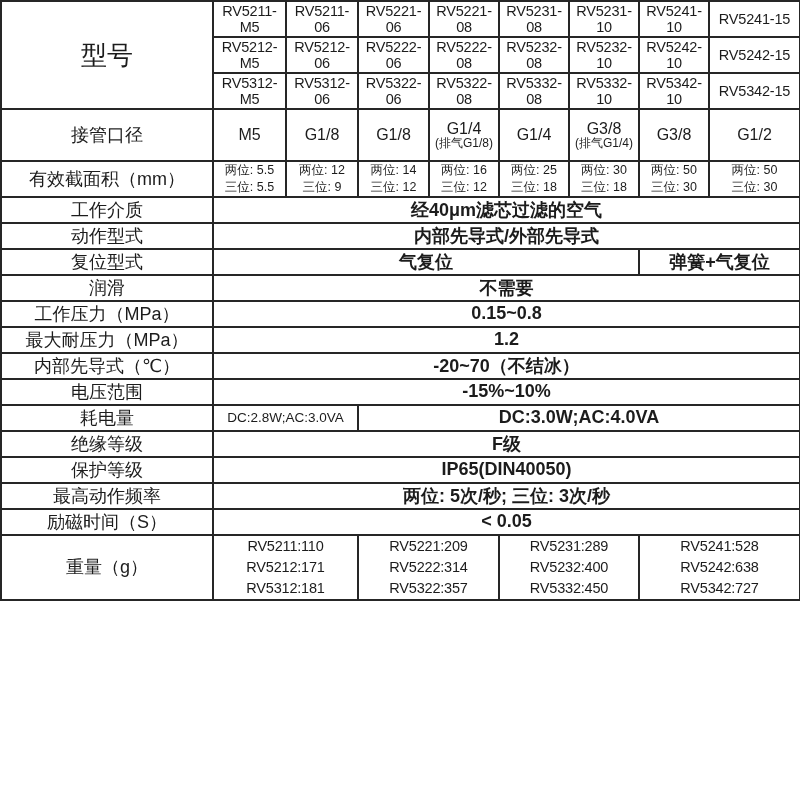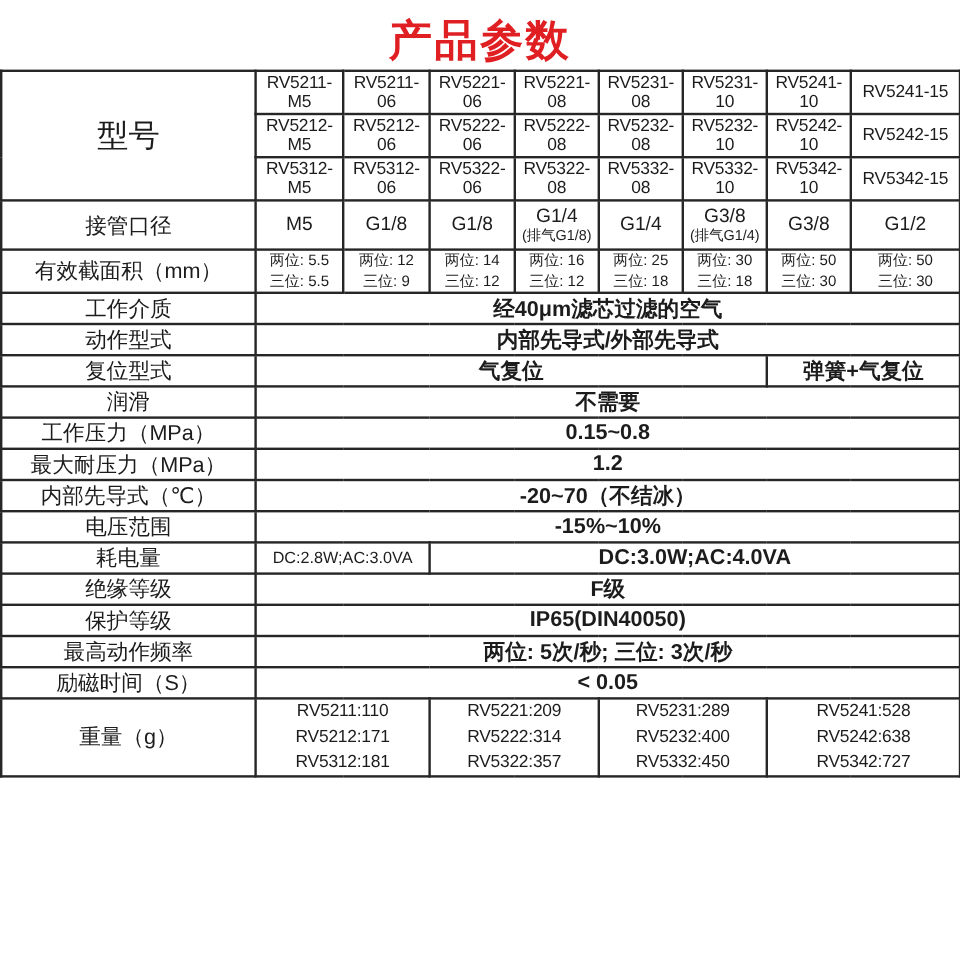--- a/index.html
+++ b/index.html
@@ -27,41 +27,40 @@
     width:799px;
   }
   table.spec td {
     border:2px solid #262626;
     text-align:center;
     vertical-align:middle;
     padding:0 1px;
     overflow:hidden;
   }
   tr.r-model  { height:36px; }
-  tr.r-port   { height:41px; }
+  tr.r-port   { height:52px; }
   tr.r-area   { height:34px; }
   tr.r-std    { height:18px; }
   tr.r-weight { height:64px; }
 
   .lbl      { font-size:18px;border-radius:28px; }
   .lbl-big  { font-size:26px; }
   .model    { font-size:14.5px; letter-spacing:-0.2px;margin-left:32px; }
   .port-main{ font-size:16px; line-height:1.1; }
   .port-sub { font-size:12px; line-height:1.1; }
   .port-sub:empty { display:none; }
   .area div { font-size:12.5px; line-height:1.35; }
   .val      { font-size:18px;font-weight:bold; }
   .val-sm   { font-size:13.5px; }
   .weight div { font-size:14.5px; line-height:1.45; letter-spacing:-0.2px; }
 </style>
 </head>
 <body>
 
 <div class="page">
-  <div class="title" style="color: rgb(224, 31, 35);">产品参数</div>
 
   <table class="spec">
     <colgroup>
       <col style="width:212px">
         <col style="width:73px">
         <col style="width:72px">
         <col style="width:71px">
       <col style="width:70px">
         <col style="width:70px">
         <col style="width:70px">

